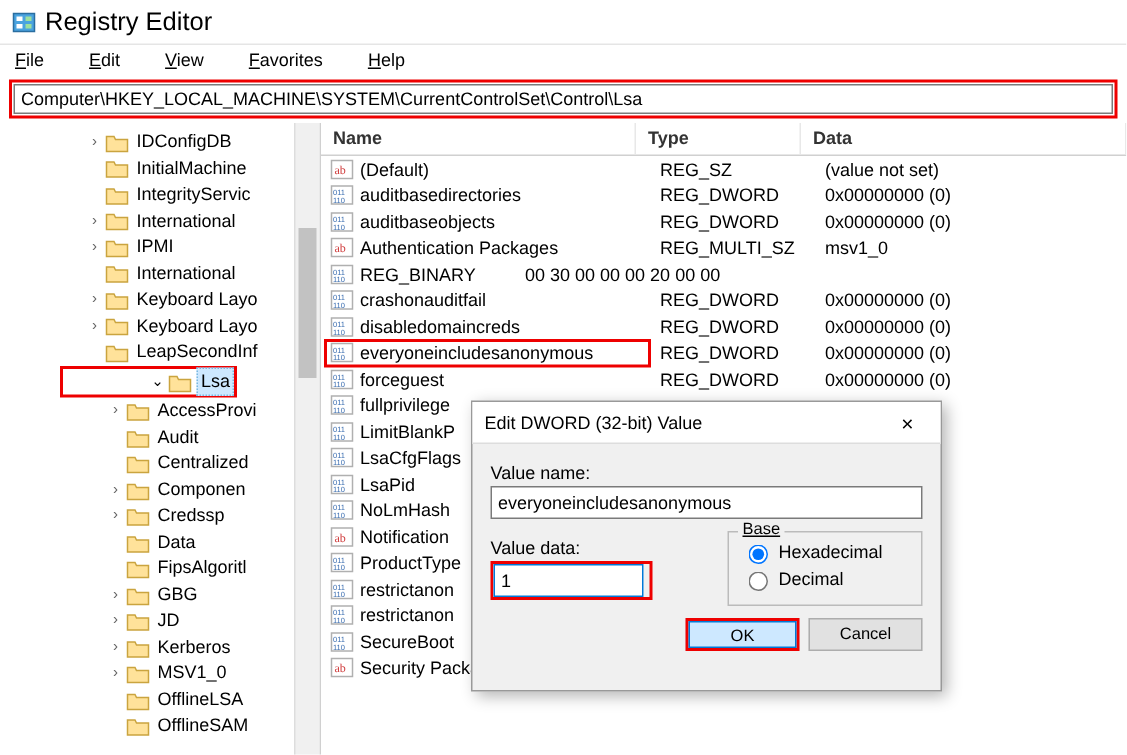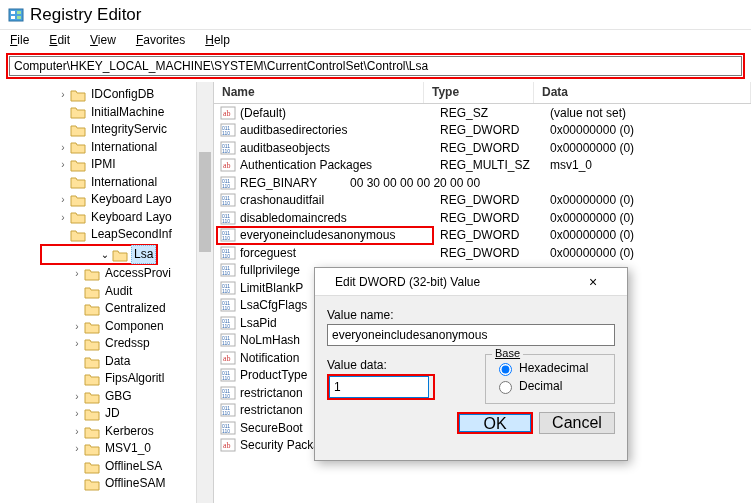--- a/index.html
+++ b/index.html
@@ -1,20 +1,20 @@
 <!DOCTYPE html>
 <html><head>
 <meta charset="utf-8">
 <style>
   * { box-sizing: border-box; }
   body { margin:0; font-family: "Segoe UI", Tahoma, sans-serif; font-size:12px; background:#fff; color:#000; width:751px; height:503px; overflow:hidden; position:relative; }
   .titlebar { height:30px; background:#fff; border-bottom:1px solid #e5e5e5; display:flex; align-items:center; padding:0 8px; }
   .titlebar .icon { width:16px; height:16px; margin-right:6px; }
   .titlebar .title { font-size:17px; }
-  .menubar { height:20px; display:flex; align-items:center; padding:0 4px; gap:8px; }
+  .menubar { height:20px; display:flex; align-items:center; padding:0 4px; gap:18px; }
   .menubar span { padding:2px 6px; text-decoration:underline; text-decoration-color:transparent; }
   .menubar span::first-letter{ text-decoration:underline; }
   .addressrow { padding:3px 6px; }
   .addressbox { border:1px solid #7a7a7a; height:20px; padding:2px 4px; font-size:12px; width:100%; }
   .addressbox-wrap { border:2px solid #e00; padding:1px; }
   .main { display:flex; height:423px; }
   .treepane { width:214px; border-right:1px solid #d0d0d0; overflow:hidden; position:relative; }
   .listpane { flex:1; position:relative; overflow:hidden; }
   .tree { padding-top:4px; }
   .tree-row { display:flex; align-items:center; height:17.5px; line-height:17.5px; white-space:nowrap; }
@@ -30,32 +30,32 @@
   .col-type { width:110px; }
   .col-data { flex:1; }
   .list { }
   .list-row { display:flex; align-items:center; height:17.5px; padding-left:6px; }
   .list-row .valicon { width:16px; height:14px; margin-right:4px; display:inline-flex; align-items:center; }
   .list-row .nm { width:200px; overflow:hidden; white-space:nowrap; }
   .list-row .tp { width:110px; overflow:hidden; white-space:nowrap; }
   .list-row .dt { flex:1; overflow:hidden; white-space:nowrap; }
   .hl { border:2px solid #e00; }
   .dialog { position:absolute; left:314px; top:267px; width:314px; height:194px; background:#f0f0f0; border:1px solid #999; box-shadow:3px 3px 10px rgba(0,0,0,.3); z-index:50; font-size:12px; }
-  .dlg-title { height:28px; background:#fff; display:flex; align-items:center; justify-content:space-between; padding:0 20px; border-bottom:1px solid #ddd; }
+  .dlg-title { height:28px; background:#fff; display:flex; align-items:center; justify-content:space-between; padding:0 8px; border-bottom:1px solid #ddd; }
   .dlg-close { width:28px; text-align:center; font-size:14px; }
   .dlg-body { padding:8px 12px; }
   .dlg-label { margin-top:4px; margin-bottom:2px; }
   .dlg-input { width:100%; height:22px; border:1px solid #7a7a7a; background:#fff; padding:2px 4px; font-size:12px; font-family:inherit; }
   .dlg-row { display:flex; gap:12px; margin-top:8px; }
   .dlg-col1 { flex:1; }
   .dlg-group { border:1px solid #bbb; padding:4px 8px 8px; position:relative; width:130px; }
   .dlg-group .legend { position:absolute; top:-8px; left:6px; background:#f0f0f0; padding:0 3px; font-size:11px;text-decoration:underline; }
   .radio-row { display:flex; align-items:center; height:18px; gap:4px; }
   .dlg-buttons { display:flex; justify-content:flex-end; gap:6px; padding:0 12px 10px; }
-  .btn { width:76px; height:22px; border:1px solid #adadad; background:#e1e1e1; text-align:center; line-height:20px; font-size:16px; }
+  .btn { width:76px; height:22px; border:1px solid #adadad; background:#e1e1e1; text-align:center; line-height:20px; font-size:11px; }
   .btn.primary { border:2px solid #e00; background:#cde8ff; outline:1px solid #0078d7; outline-offset:-3px; }
   .scrollbar-v { position:absolute; right:0; top:0; bottom:0; width:17px; background:#f0f0f0; border-left:1px solid #ddd; }
   .scrollbar-v .thumb { position:absolute; left:2px; right:2px; background:#c2c2c2; }
 </style>
 </head>
 <body>
 
 <div class="titlebar">
   <span class="icon">
     <svg viewBox="0 0 16 16">

